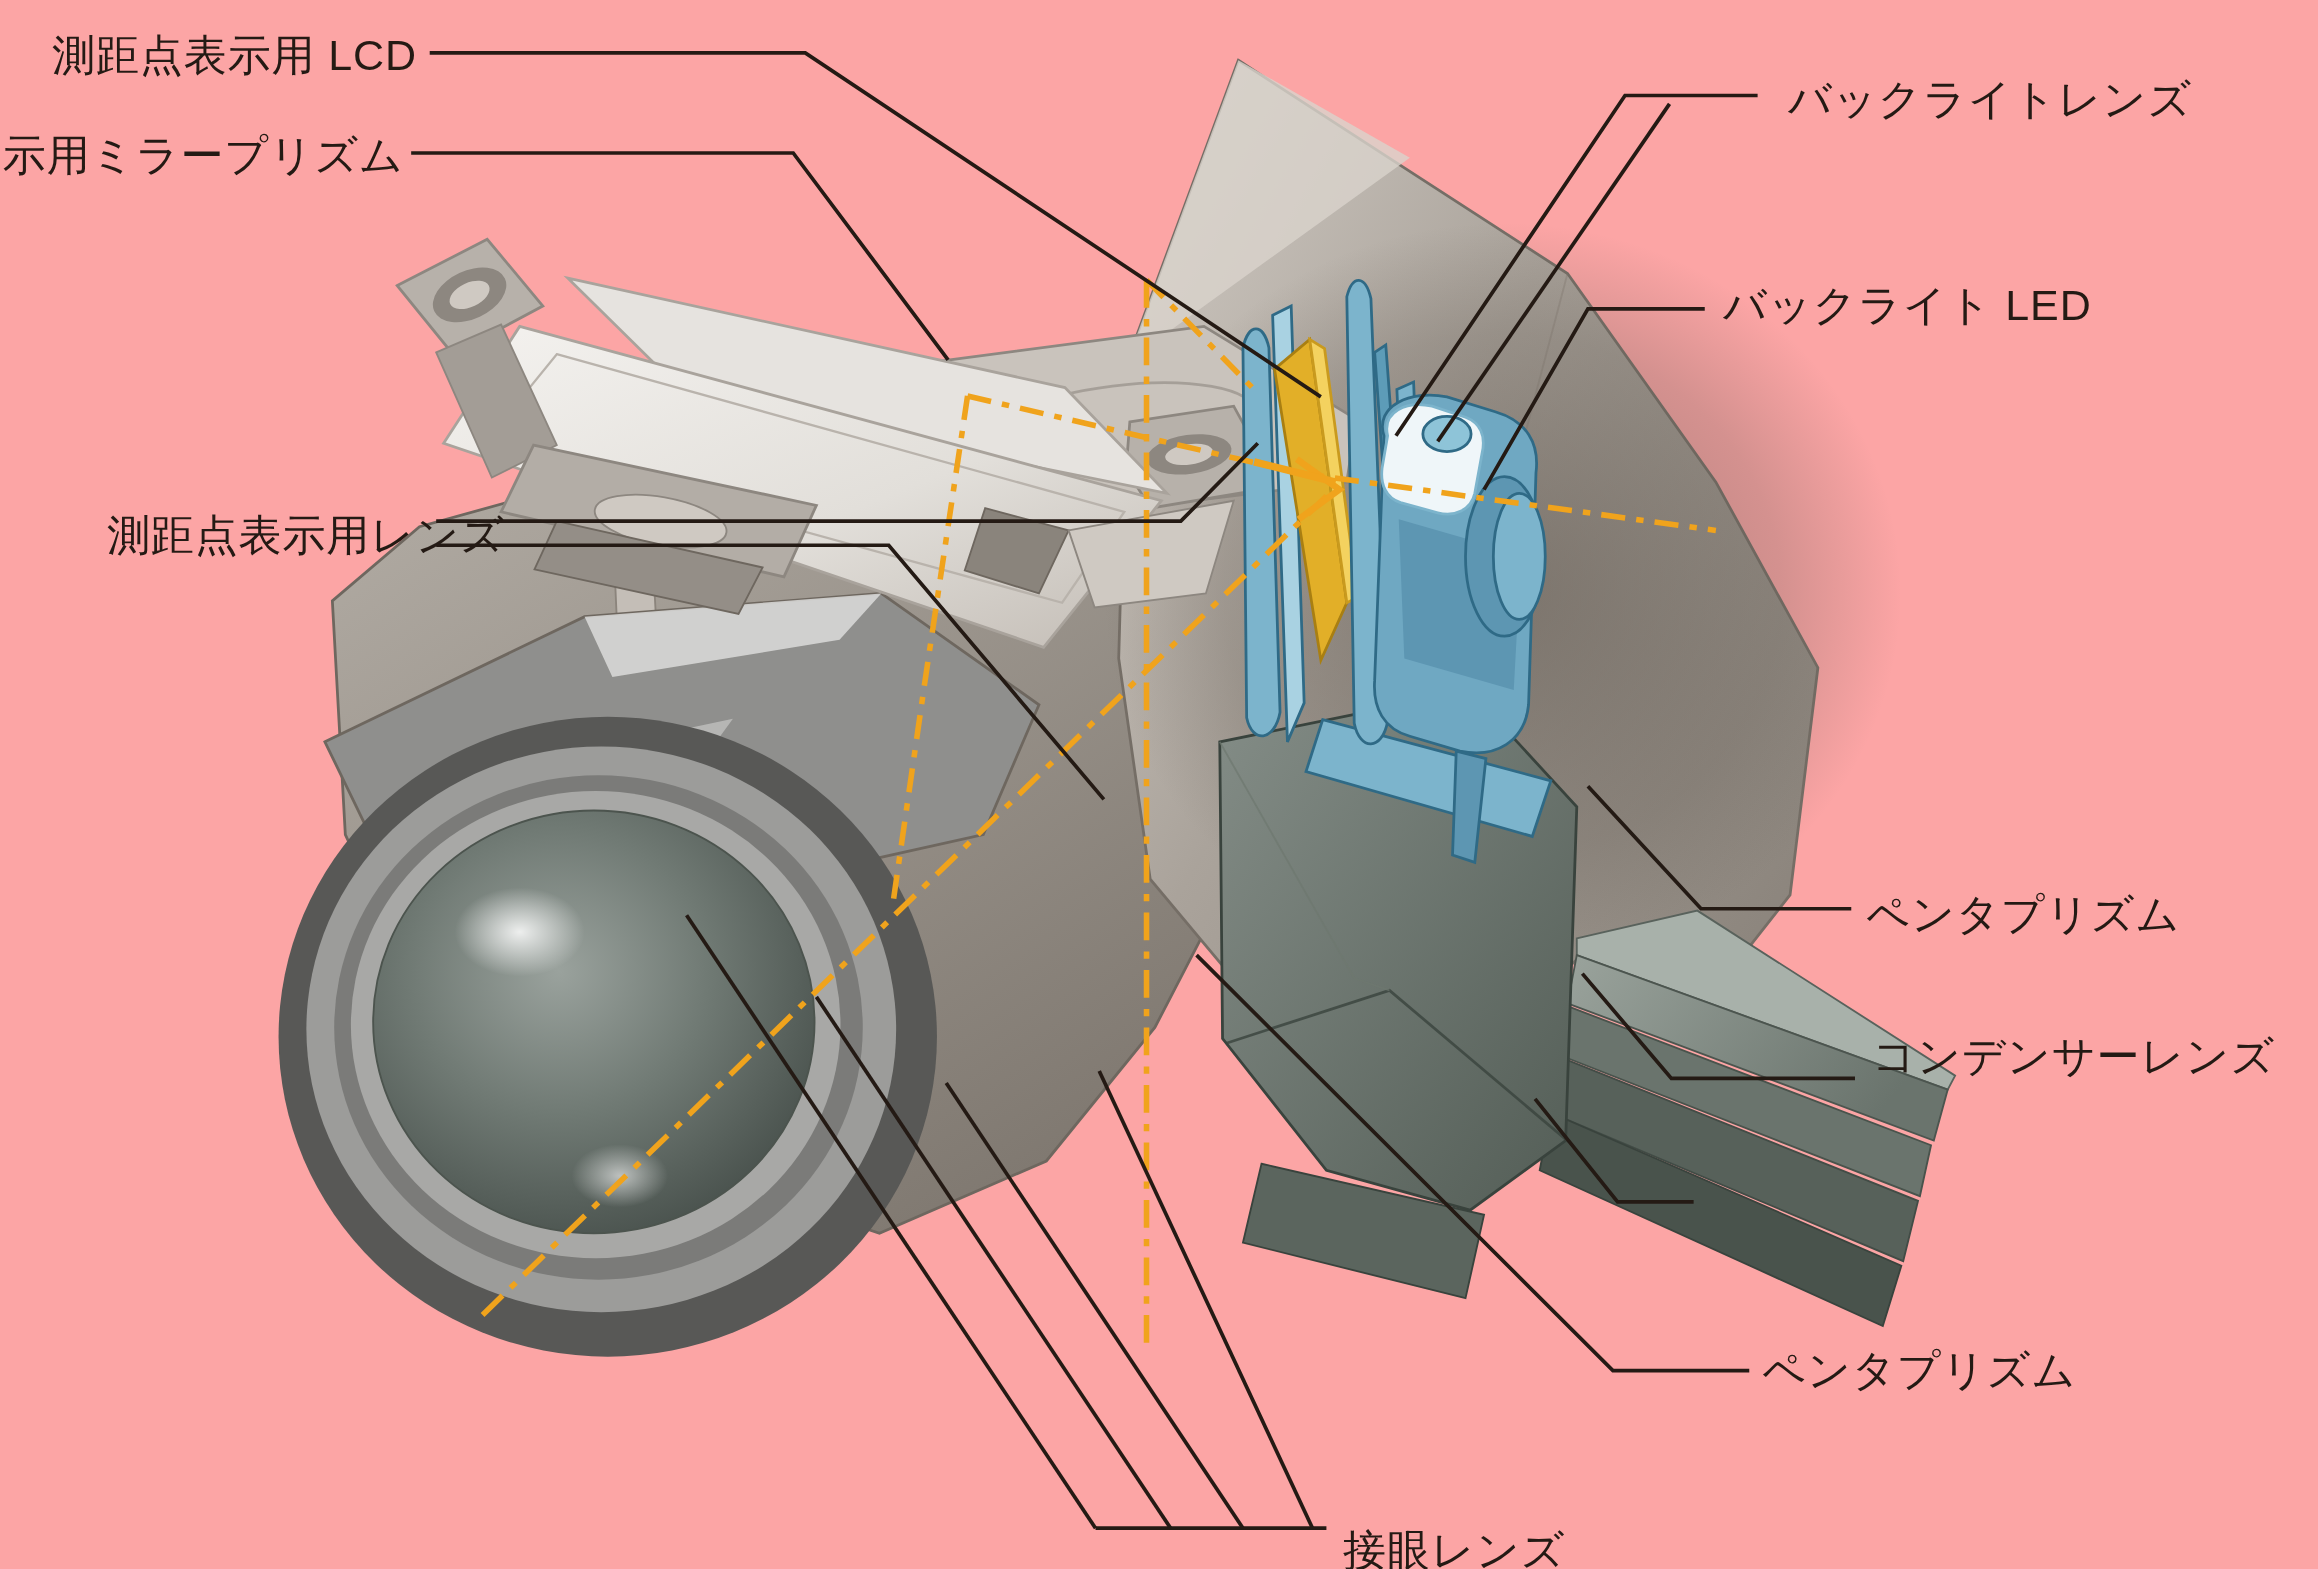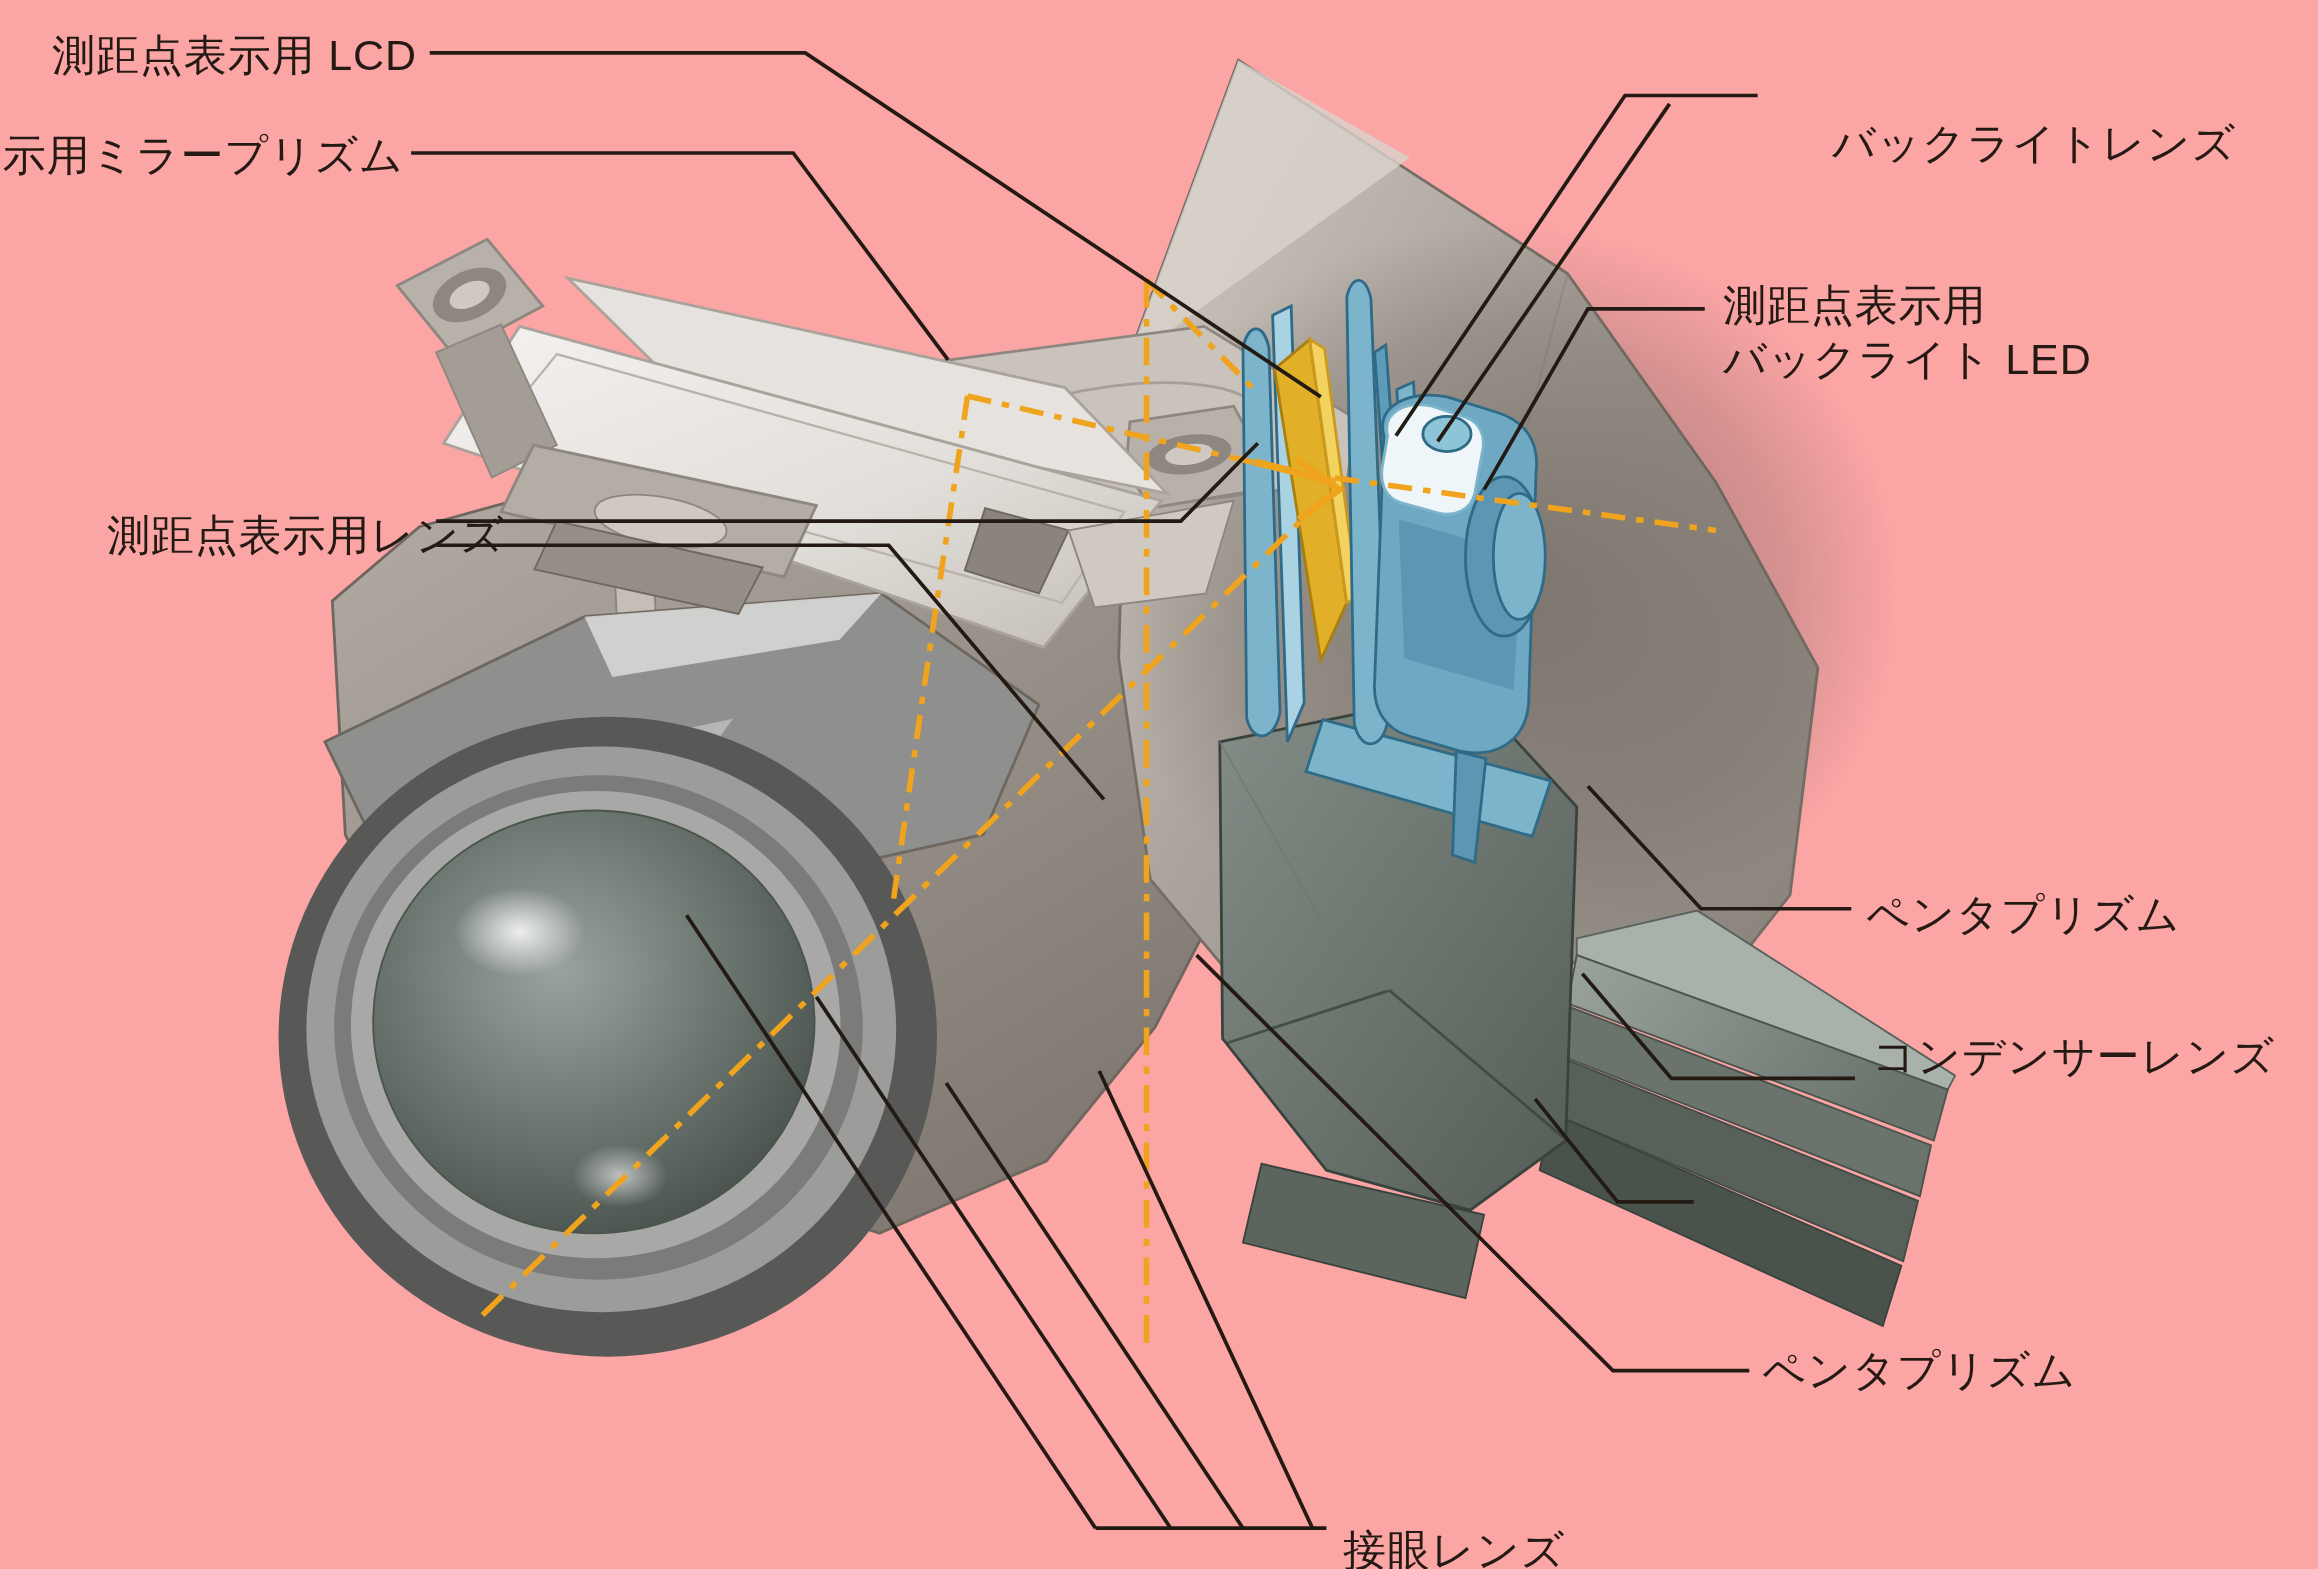--- a/index.html
+++ b/index.html
@@ -197,24 +197,23 @@
       <path d="M 1415 1648 L 1185 1155"></path>
     </g>
   </svg>
 
   <div class="lbl right-align" style="right:1902px; top:28px;">測距点表示用 LCD</div>
 
   <div class="lbl right-align" style="right:1915px; top:128px;">測距点表示用ミラープリズム</div>
 
   <div class="lbl right-align" style="right:1814px; top:508px;">測距点表示用レンズ</div>
 
-  <div class="lbl" style="left:1832px; top:72px;margin-top:44px;">バックライトレンズ</div>
+  <div class="lbl" style="left:1788px; top:72px;">バックライトレンズ</div>
 
   <div class="lbl" style="left:1723px; top:278px;">
-    <span class="ln">測距点表示用</span>
     <span class="ln">バックライト LED</span>
   </div>
 
   <div class="lbl" style="left:1866px; top:887px;">ペンタプリズム</div>
 
   <div class="lbl" style="left:1872px; top:1029px;text-align:center;">コンデンサーレンズ</div>
 
 
   <div class="lbl" style="left:1762px; top:1343px;">
     <span class="ln">ペンタプリズム</span>

